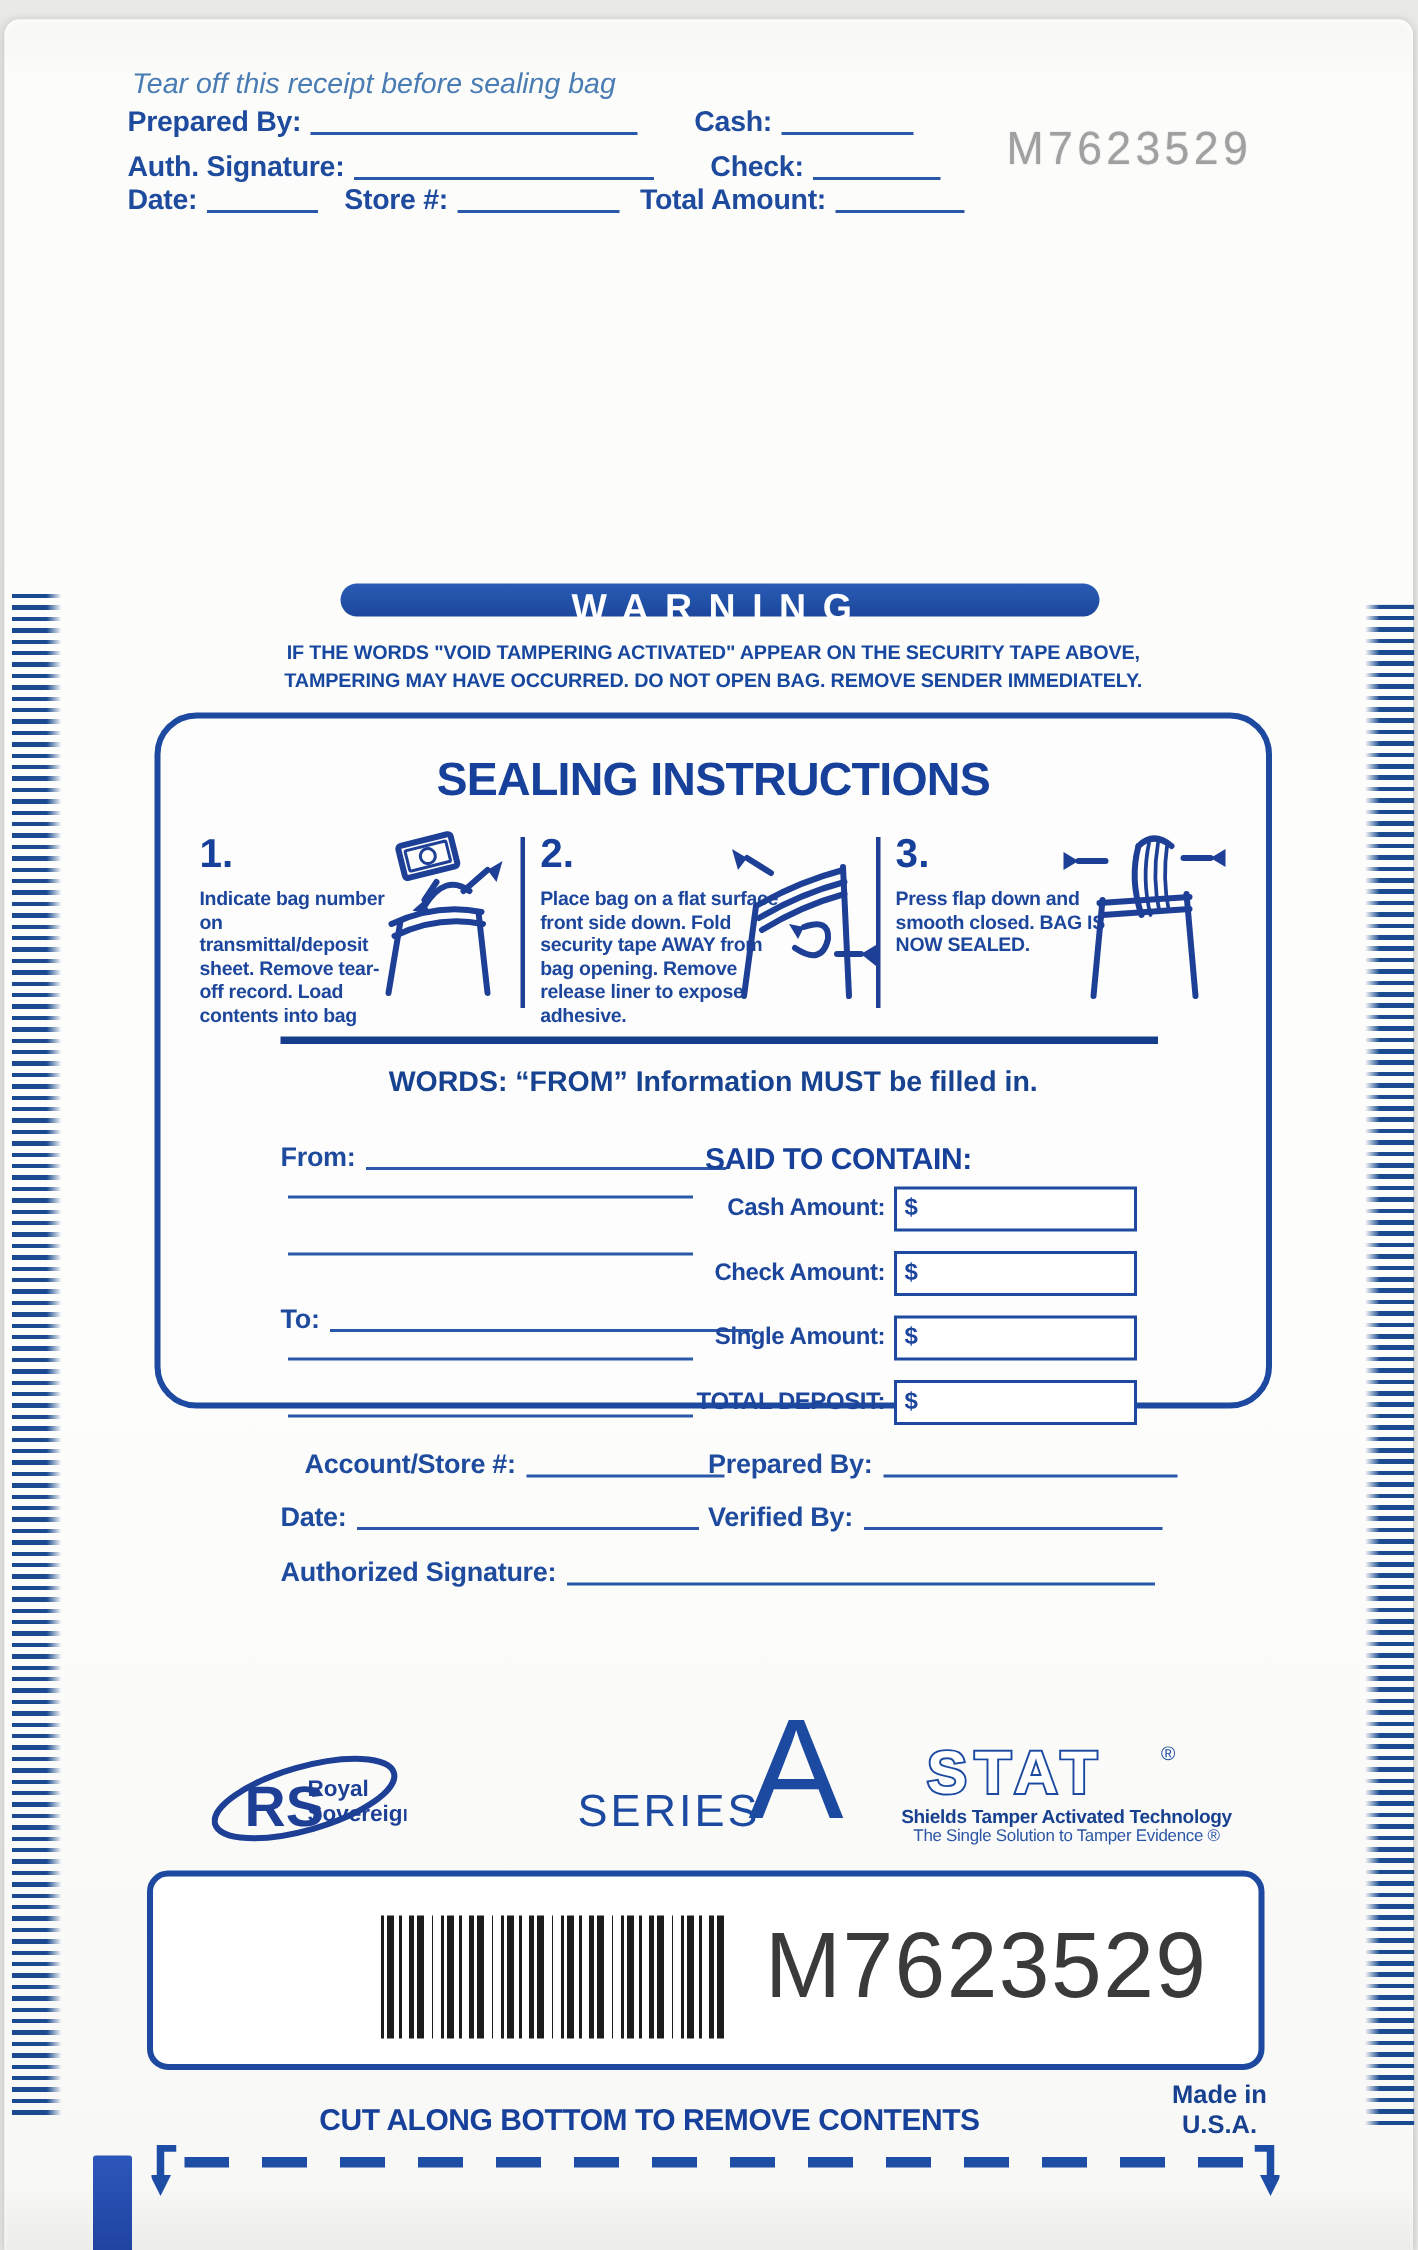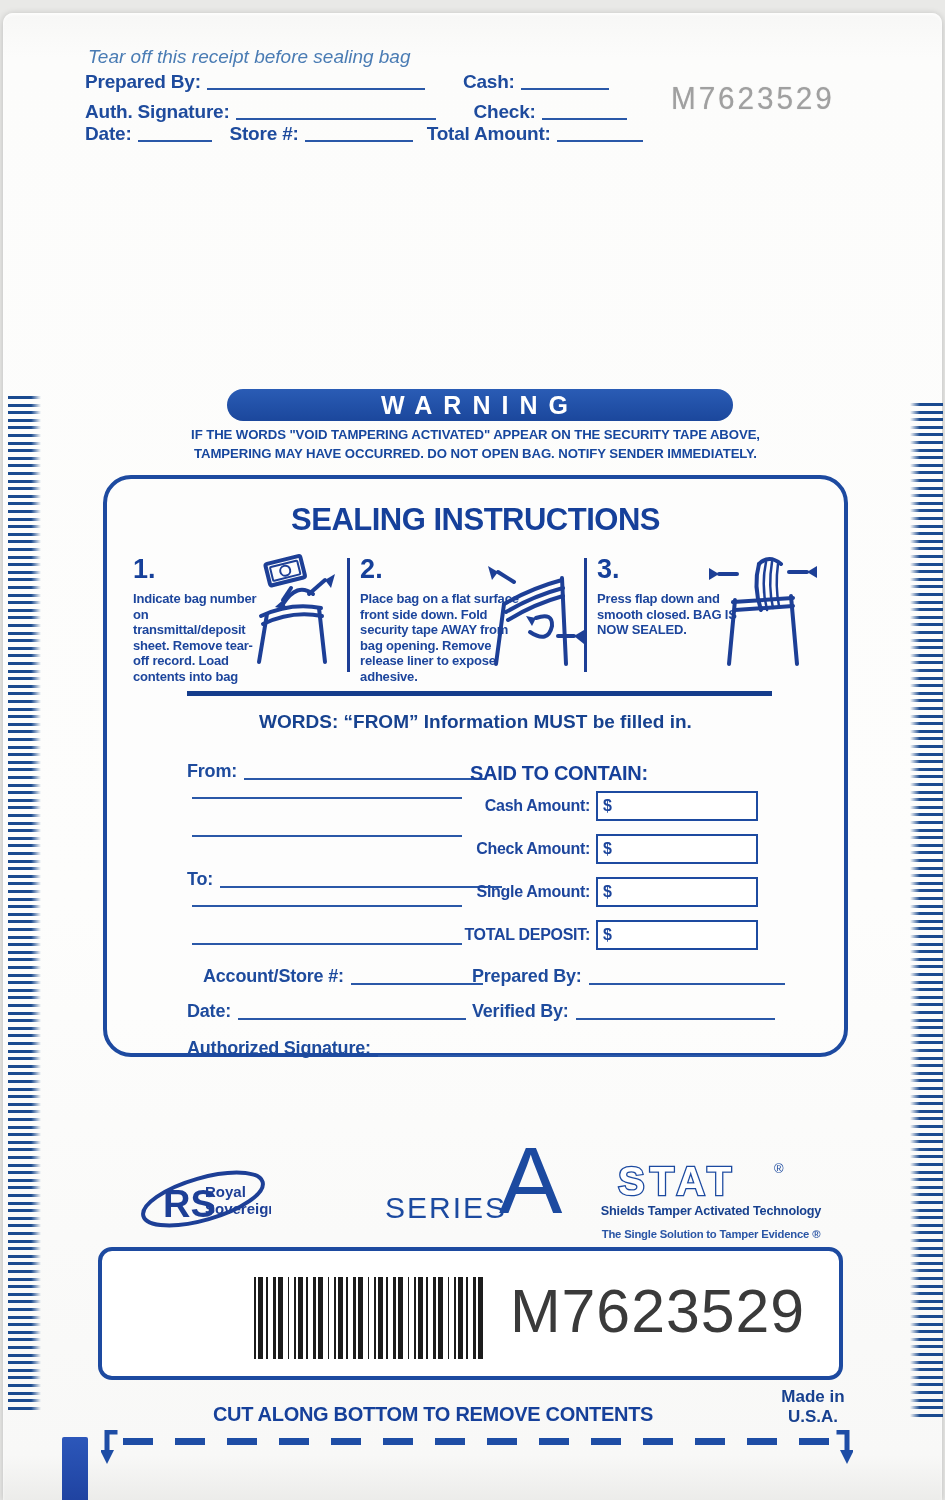--- a/index.html
+++ b/index.html
@@ -24,33 +24,33 @@
   .receipt-row .line{margin:0 4px 3px 6px;}
   #tear-note{left:85px;top:33px;font-style:italic;font-size:19px;color:#4a7cb4;font-weight:400;}
   #serial-top{
     left:668px;top:68px;font-size:31px;color:#a0a0a0;letter-spacing:3px;
     font-weight:400;transform:scaleX(.96);transform-origin:left;
     text-shadow:0 0 1px #c4c4c4;
   }
 
   
   #warning-pill{
-    left:224px;top:376px;width:506px;height:32px;border-radius:17px;
+    left:224px;top:376px;width:506px;height:22px;border-radius:17px;
     background:linear-gradient(180deg,#2a5cb5,#1b479c);
     color:#fff;font-weight:800;font-size:25px;letter-spacing:11px;
     text-align:center;line-height:32px;
   }
   #warning-text{
     left:100px;top:412px;width:745px;text-align:center;
     color:#17479e;font-weight:700;font-size:13.2px;line-height:19px;letter-spacing:-0.1px;
   }
 
   
   #instr-box{
-    left:100px;top:462px;width:745px;height:582px;
+    left:100px;top:462px;width:745px;height:464px;
     border:4px solid #1d4aa0;border-radius:28px;box-sizing:border-box;
     background:rgba(255,255,255,.25);
   }
   #instr-title{left:0;top:23px;width:100%;text-align:center;color:#16409a;font-weight:800;font-size:31px;letter-spacing:-0.5px;}
   #steps{left:26px;top:75px;width:692px;display:flex;align-items:stretch;}
   .step{position:relative;height:128px;}
   .step-num{font-size:27px;font-weight:800;color:#16409a;}
   .step-text{font-size:13px;line-height:15.5px;font-weight:600;color:#1c459c;margin-top:6px;letter-spacing:-0.2px;}
   .step-divider{width:3px;background:#1d3f96;margin:4px 4px 10px 4px;}
   .step svg{position:absolute;}
@@ -67,21 +67,21 @@
     margin-left:6px;width:162px;height:30px;box-sizing:border-box;
     border:2px solid #1d4aa0;background:#fff;display:flex;align-items:center;
     font-size:16px;font-weight:600;color:#1c459c;padding-left:5px;
   }
 
   
   #series-word{left:366px;top:1178px;font-size:30px;color:#1c4aa0;font-weight:400;letter-spacing:2px;margin-left:16px;}
   #series-letter{left:496px;top:1120px;font-size:95px;color:#1c4aa0;font-weight:400;line-height:95px;}
   #stat-taglines{left:588px;top:1191px;width:240px;text-align:center;}
   #stat-tag1{font-size:12.7px;font-weight:700;color:#17408f;letter-spacing:-0.2px;}
-  #stat-tag2{font-size:11.3px;font-weight:700;color:#2a55a5;margin-top:10px;letter-spacing:-0.2px;}
+  #stat-tag2{font-size:11.3px;font-weight:400;color:#2a55a5;margin-top:0;letter-spacing:-0.2px;}
 
   
   #barcode-box{
     left:95px;top:1234px;width:745px;height:133px;box-sizing:border-box;
     border:4px solid #1d4aa0;border-radius:14px;background:#fff;
   }
   #bars{
     left:152px;top:26px;width:232px;height:82px;
     background-image:repeating-linear-gradient(90deg,
       #1c1c1c 0 2px,transparent 2px 4px,
@@ -144,21 +144,21 @@
     <span class="line" style="width:108px;"></span>
     <span class="lbl" style="margin-left:10px;">Total Amount:</span>
     <span class="line" style="width:86px;"></span>
   </div>
 
   <div id="serial-top" class="abs">M7623529</div>
 
   <div id="warning-pill" class="abs">WARNING</div>
   <div id="warning-text" class="abs">
     <div>IF THE WORDS "VOID TAMPERING ACTIVATED" APPEAR ON THE SECURITY TAPE ABOVE,</div>
-    <div>TAMPERING MAY HAVE OCCURRED. DO NOT OPEN BAG. NOTIFY SENDER IMMEDIATELY.</div>
+    <div>TAMPERING MAY HAVE OCCURRED. DO NOT OPEN BAG. REMOVE SENDER IMMEDIATELY.</div>
   </div>
 
   <div id="instr-box" class="abs">
 
     <div id="instr-title" class="abs">SEALING INSTRUCTIONS</div>
 
     <div id="steps" class="abs">
       <div class="step" style="width:212px;">
         <div class="step-num">1.</div>
         <div class="step-text" style="width:130px;">Indicate bag number on transmittal/deposit sheet. Remove tear-off record. Load contents into bag</div>

